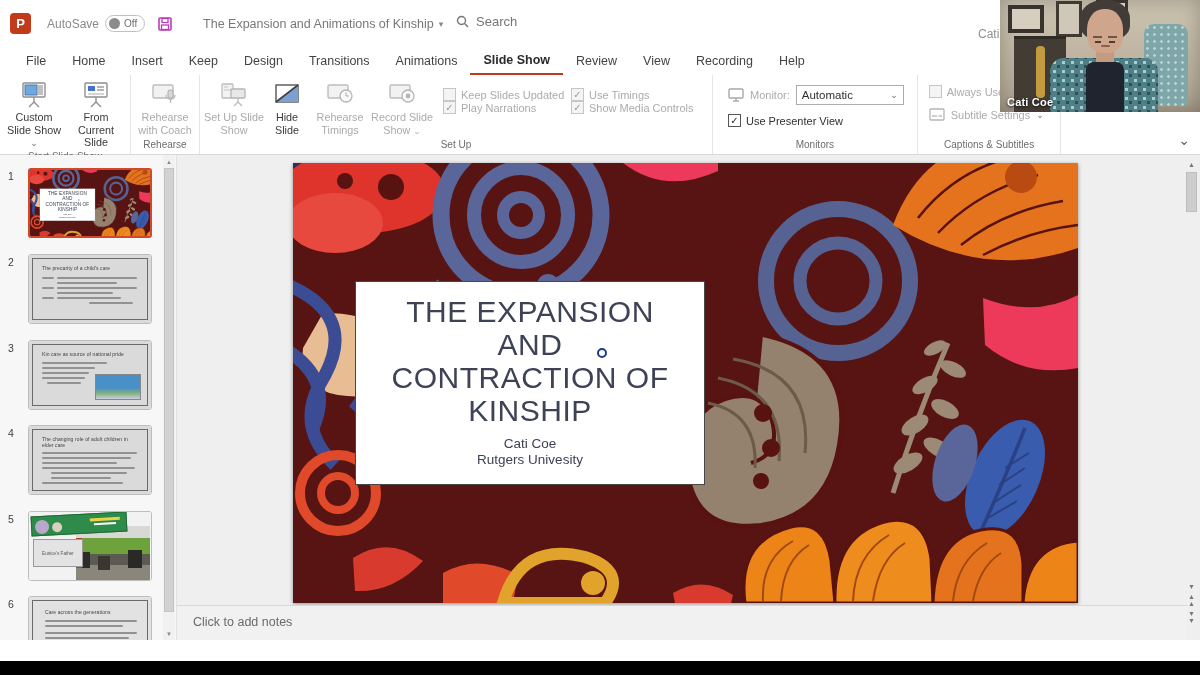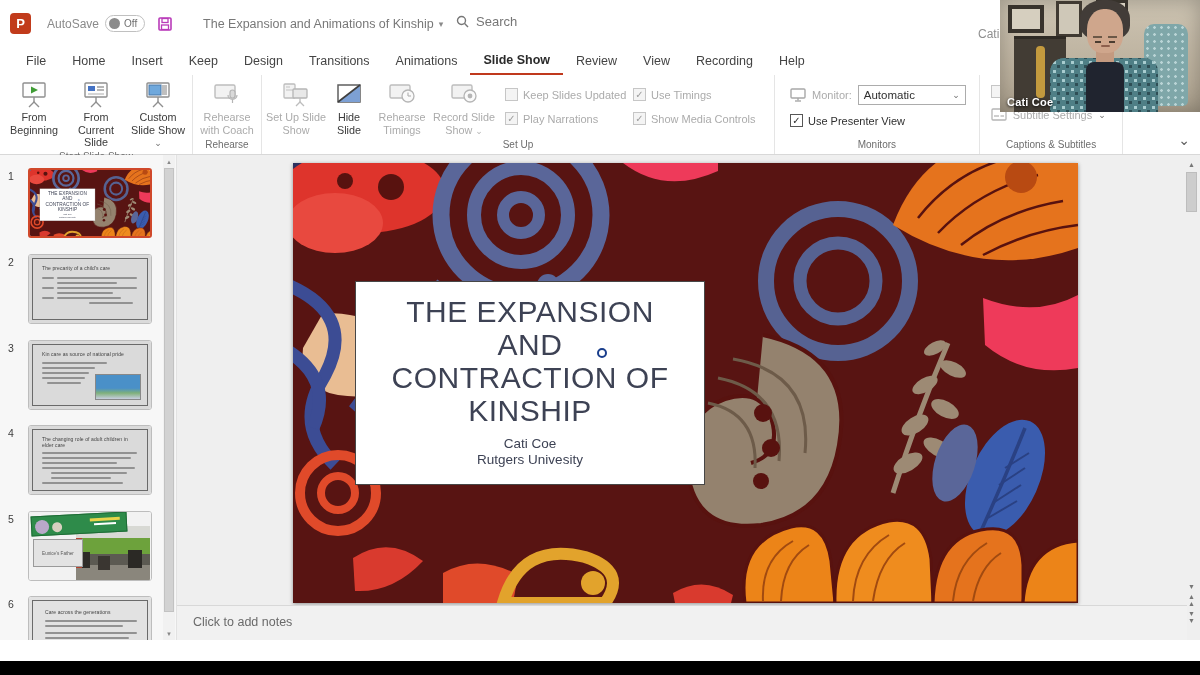--- a/index.html
+++ b/index.html
@@ -29,21 +29,21 @@
   .ribbon-inner { display:flex; height:79px; }
   .rgroup { display:flex; flex-direction:column; border-right:1px solid #e5e5e5; padding:0 3px; }
   .rgroup-content { flex:1; display:flex; align-items:flex-start; }
   .rgroup-label { text-align:center; font-size:10px; color:#6d6d6d; height:17px; line-height:15px; white-space:nowrap; padding:0 6px; }
   .bigbtn { width:62px; display:flex; flex-direction:column; align-items:center; text-align:center; font-size:10.8px; color:#3b3b3b; line-height:1.18; padding-top:5px; cursor:default; }
   .bigbtn.narrow { width:44px; }
   .bigbtn.disabled { color:#ababab; }
   .bigbtn .bicon { height:28px; display:flex; align-items:center; justify-content:center; margin-bottom:3px; }
   .caret { font-size:9px; color:#6f6f6f; }
   .disabled .caret { color:#b5b5b5; }
-  .cbgrid { display:grid; grid-template-columns:116px 130px; gap:11px 12px; padding:13px 8px 0 10px; align-content:start; }
+  .cbgrid { display:grid; grid-template-columns:116px 130px; gap:0 12px; padding:13px 8px 0 10px; align-content:start; }
   .cb { display:flex; align-items:center; gap:5px; font-size:11px; color:#3b3b3b; white-space:nowrap; }
   .cb .box { width:13px; height:13px; border:1px solid #9f9f9f; background:#fff; display:flex; align-items:center; justify-content:center; font-size:10px; line-height:10px; color:#2b2b2b; flex:none; }
   .cb.disabled { color:#ababab; }
   .cb.disabled .box { border-color:#c6c6c6; background:#f4f4f4; color:#9d9d9d; }
   .cb.enabled .box { border-color:#565656; }
   .mon-col { display:flex; flex-direction:column; padding:10px 10px 0 12px; gap:9px; }
   .mon-row { display:flex; align-items:center; gap:6px; font-size:11px; color:#ababab; }
   .dropdown { width:108px; height:20px; border:1px solid #acacac; background:#fff; display:flex; align-items:center; justify-content:space-between; padding:0 5px; font-size:11.5px; color:#2f2f2f; }
   .cap-col { display:flex; flex-direction:column; padding:10px 8px 0 8px; gap:10px; }
   .cap-row { display:flex; align-items:center; gap:6px; font-size:11px; color:#ababab; white-space:nowrap; }
@@ -177,52 +177,41 @@
 
 <div class="ribbon">
   <div class="ribbon-inner">
 
     <div class="rgroup">
       <div class="rgroup-content">
         <div class="bigbtn">
           <span class="bicon">
             <svg width="30" height="27" viewBox="0 0 30 27">
               <rect x="4" y="2" width="22" height="14" rx="1" fill="#fdfdfd" stroke="#8f8f8f" stroke-width="1.4"></rect>
-              <path d="M12 5.5 L19 9 L12 12.5 Z" fill="#3f9c35"></path>
+              <rect x="6" y="4" width="12" height="10" fill="#6fa8dc" stroke="#4a78a8" stroke-width="1"></rect>
+              <rect x="19" y="4" width="5" height="10" fill="#bfbfbf"></rect>
               <line x1="15" y1="16" x2="15" y2="22" stroke="#8f8f8f" stroke-width="1.4"></line>
               <path d="M10 26 L15 21 L20 26" fill="none" stroke="#8f8f8f" stroke-width="1.4"></path>
             </svg>
           </span>
-          <span>From Beginning</span>
+          <span><span>Custom Slide Show</span> <span class="caret">⌄</span></span>
         </div>
         <div class="bigbtn">
           <span class="bicon">
             <svg width="30" height="27" viewBox="0 0 30 27">
               <rect x="4" y="2" width="22" height="14" rx="1" fill="#fdfdfd" stroke="#8f8f8f" stroke-width="1.4"></rect>
               <rect x="7" y="5" width="7" height="5" fill="#4472c4"></rect>
               <line x1="16" y1="6" x2="23" y2="6" stroke="#8f8f8f" stroke-width="1.3"></line>
               <line x1="16" y1="9" x2="23" y2="9" stroke="#8f8f8f" stroke-width="1.3"></line>
               <line x1="7" y1="13" x2="23" y2="13" stroke="#c0c0c0" stroke-width="1.3"></line>
               <line x1="15" y1="16" x2="15" y2="22" stroke="#8f8f8f" stroke-width="1.4"></line>
               <path d="M10 26 L15 21 L20 26" fill="none" stroke="#8f8f8f" stroke-width="1.4"></path>
             </svg>
           </span>
           <span>From Current Slide</span>
-        </div>
-        <div class="bigbtn">
-          <span class="bicon">
-            <svg width="30" height="27" viewBox="0 0 30 27">
-              <rect x="4" y="2" width="22" height="14" rx="1" fill="#fdfdfd" stroke="#8f8f8f" stroke-width="1.4"></rect>
-              <rect x="6" y="4" width="12" height="10" fill="#6fa8dc" stroke="#4a78a8" stroke-width="1"></rect>
-              <rect x="19" y="4" width="5" height="10" fill="#bfbfbf"></rect>
-              <line x1="15" y1="16" x2="15" y2="22" stroke="#8f8f8f" stroke-width="1.4"></line>
-              <path d="M10 26 L15 21 L20 26" fill="none" stroke="#8f8f8f" stroke-width="1.4"></path>
-            </svg>
-          </span>
-          <span><span>Custom Slide Show</span> <span class="caret">⌄</span></span>
         </div>
       </div>
       <div class="rgroup-label">Start Slide Show</div>
     </div>
 
     <div class="rgroup">
       <div class="rgroup-content">
         <div class="bigbtn disabled">
           <span class="bicon">
             <svg width="30" height="27" viewBox="0 0 30 27">

